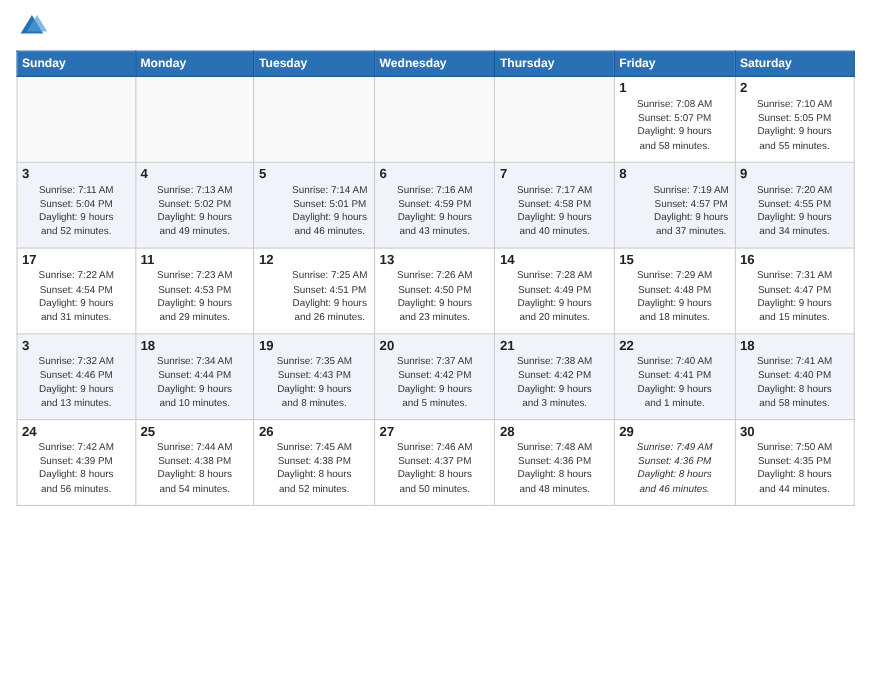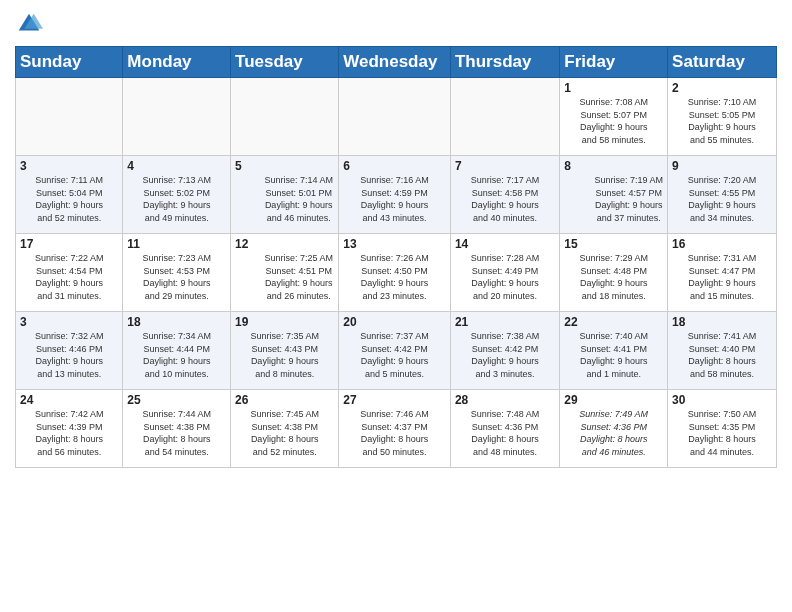--- a/index.html
+++ b/index.html
@@ -48,21 +48,21 @@
       font-size: 14px;
       color: #444;
     }
     .calendar {
       width: 100%;
       border-collapse: collapse;
     }
     .calendar th {
       background: #2970b5;
       color: #fff;
-      font-size: 17px;
+      font-size: 11px;
       font-weight: bold;
       padding: 5px 4px;
       text-align: left;
       border: 1px solid #1a5a9a;
     }
     .calendar td {
       border: 1px solid #ccc;
       vertical-align: top;
       padding: 3px 4px;
       width: 113px;

